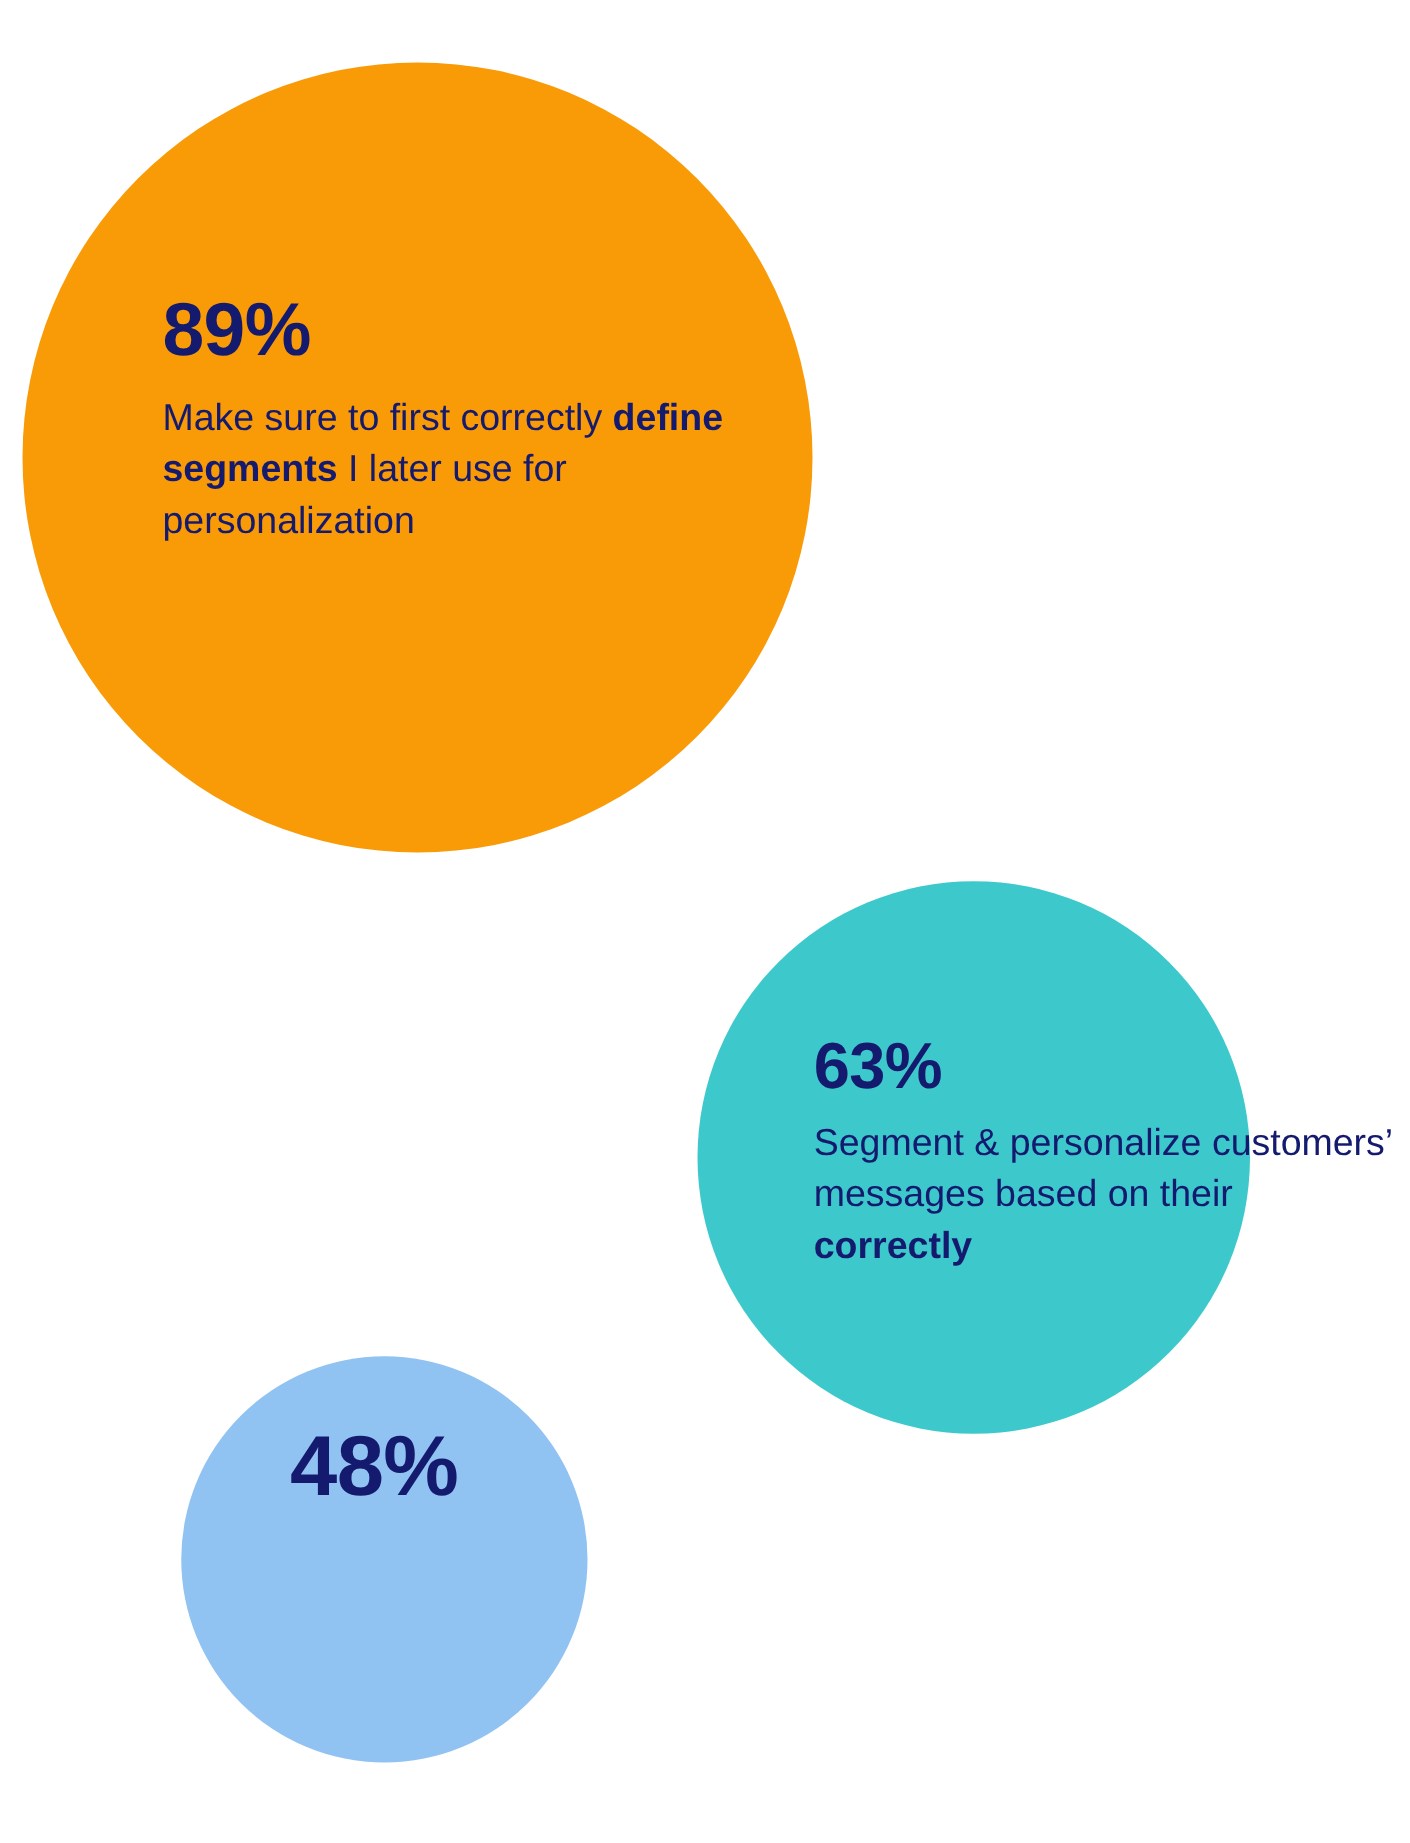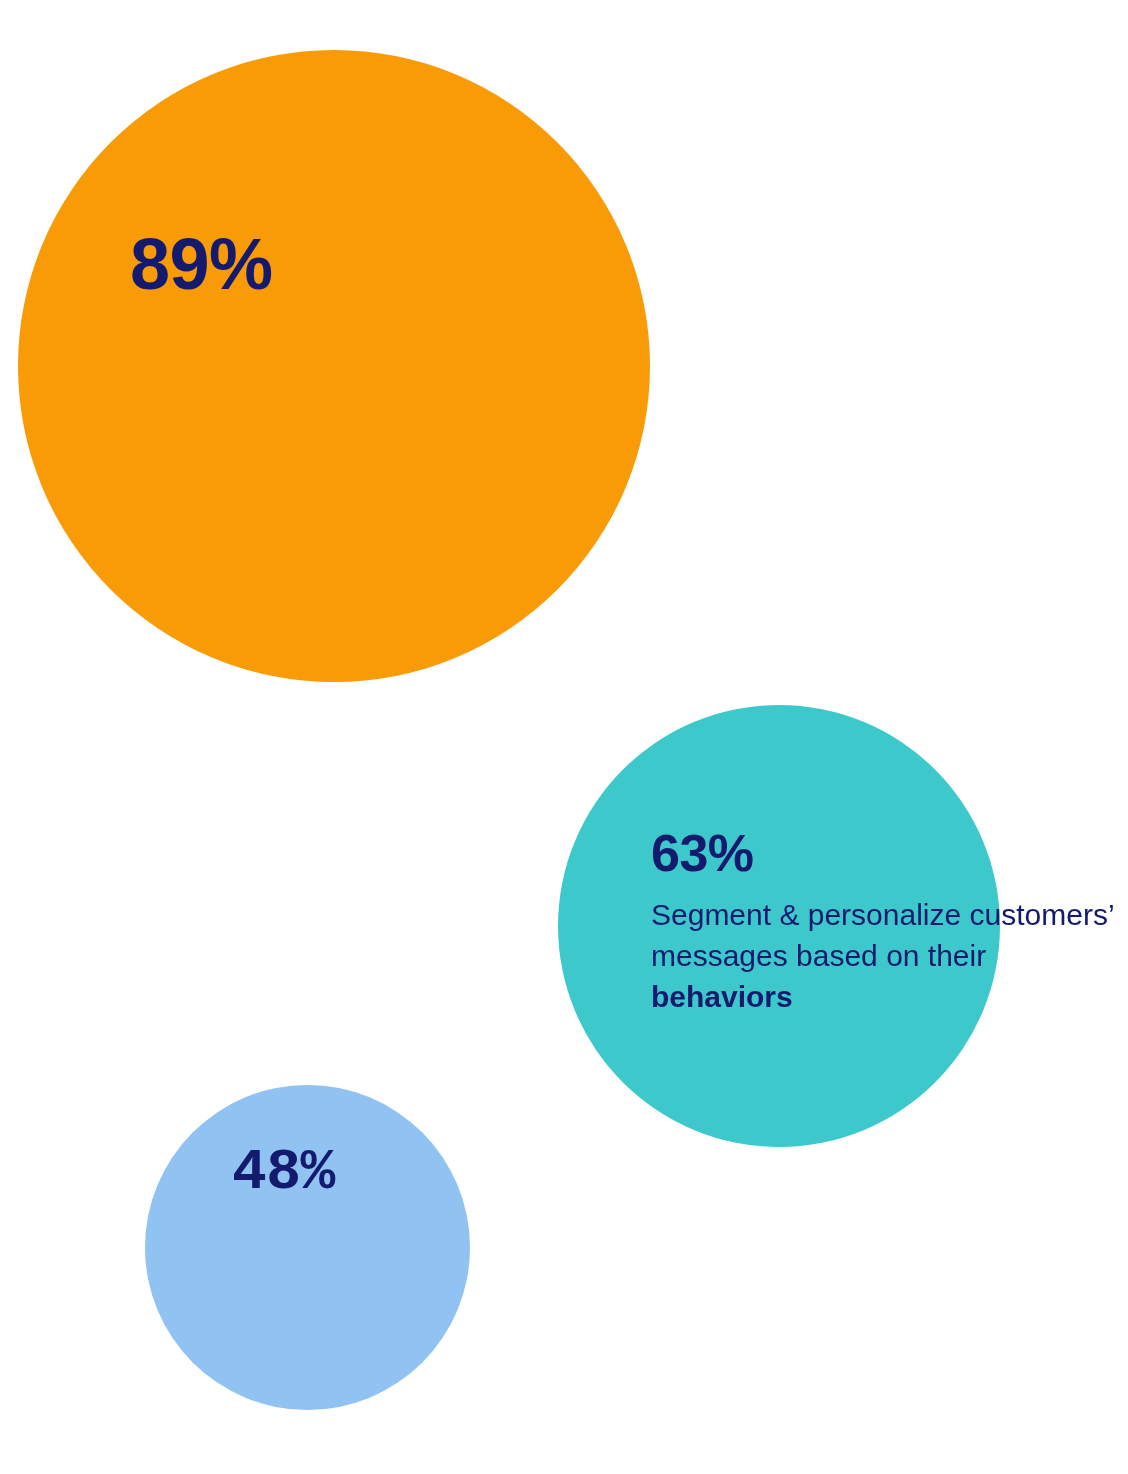--- a/index.html
+++ b/index.html
@@ -65,21 +65,21 @@
     font-weight: bold;
   }
 
   
   .block-orange {
     left: 130px;
     top: 222px;
     width: 520px;
   }
   .block-orange .stat-value {
-    font-size: 72px;
+    font-size: 60px;
     line-height: 84px;
     margin-bottom: 8px;
   }
   .block-orange .stat-desc {
     font-size: 30px;
     line-height: 41px;
   }
 
   
   .block-teal {
@@ -97,46 +97,46 @@
     line-height: 41px;
   }
 
   
   .block-blue {
     left: 232px;
     top: 1142px;
     width: 420px;
   }
   .block-blue .stat-value {
-    font-size: 58px;
+    font-size: 68px;
     line-height: 62px;
     margin-bottom: 4px;
-    font-family: Liberation Mono, monospace;
   }
   .block-blue .stat-desc {
     font-size: 28px;
     line-height: 36px;
   }
 </style>
 </head>
 <body style="background: rgb(255, 255, 255);">
 
 <div class="canvas" style="background: rgb(255, 255, 255);">
 
   <div class="bubble bubble-orange" style="background: rgb(249, 154, 7);"></div>
 
   <div class="stat-block block-orange" style="color: rgb(20, 26, 110);">
     <div class="stat-value">89%</div>
+    <div class="stat-desc"><span>Make sure to first correctly </span><b>define segments</b><span> I later use for personalization</span></div>
   </div>
 
   <div class="bubble bubble-teal" style="background: rgb(61, 201, 204);"></div>
 
   <div class="stat-block block-teal" style="color: rgb(20, 26, 110);">
     <div class="stat-value">63%</div>
-    <div class="stat-desc"><span>Segment &amp; personalize customers’ messages based on their </span><b>behaviors</b><span></span></div>
+    <div class="stat-desc"><span>Segment &amp; personalize customers’ messages based on their </span><b>correctly</b><span></span></div>
   </div>
 
   <div class="bubble bubble-blue" style="background: rgb(144, 194, 242);"></div>
 
   <div class="stat-block block-blue" style="color: rgb(20, 26, 110);">
     <div class="stat-value">48%</div>
   </div>
 
 </div>
 

